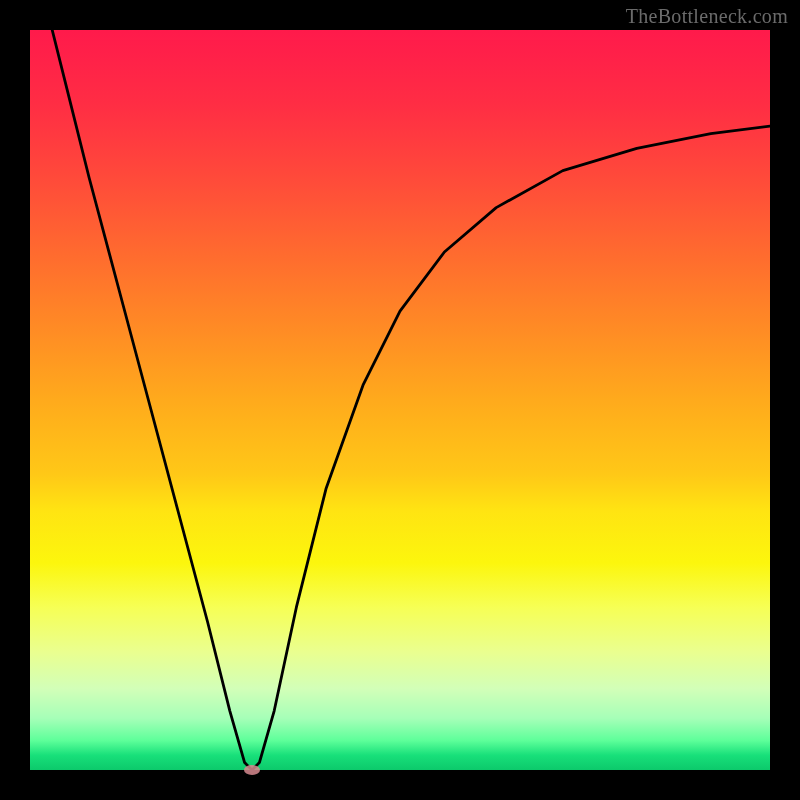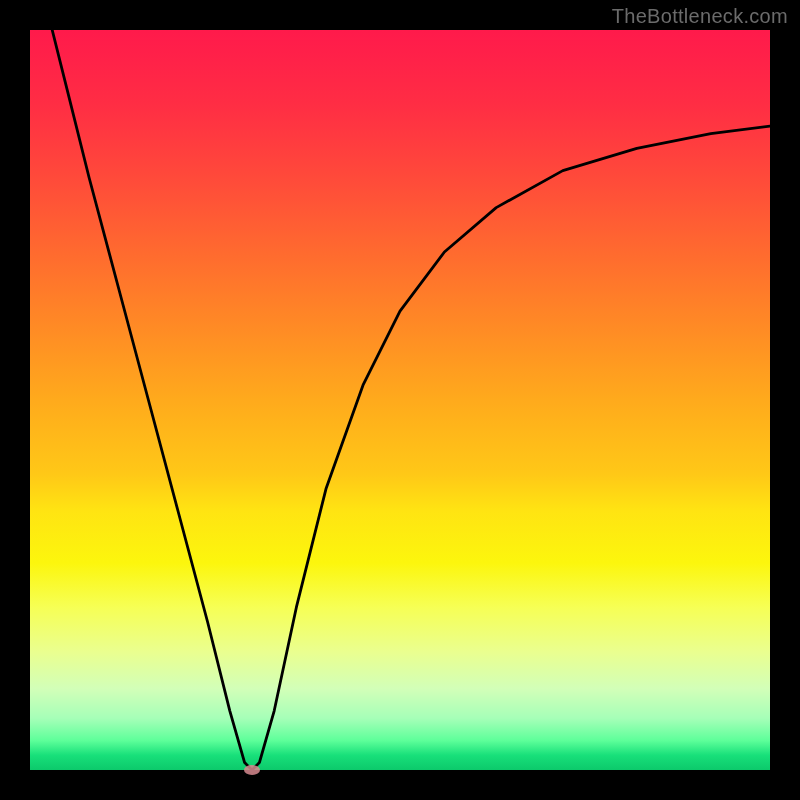--- a/index.html
+++ b/index.html
@@ -54,20 +54,21 @@
   }
   .watermark {
     position: absolute;
     top: 5px;
     right: 12px;
     color: #6b6b6b;
     font-size: 20px;
     font-weight: 500;
     letter-spacing: 0.3px;
     user-select: none;
+    font-family: Liberation Serif, serif;
   }
   .marker {
     position: absolute;
     width: 16px;
     height: 10px;
     border-radius: 50%;
     background: #d78a8f;
     opacity: 0.85;
   }
 </style>

